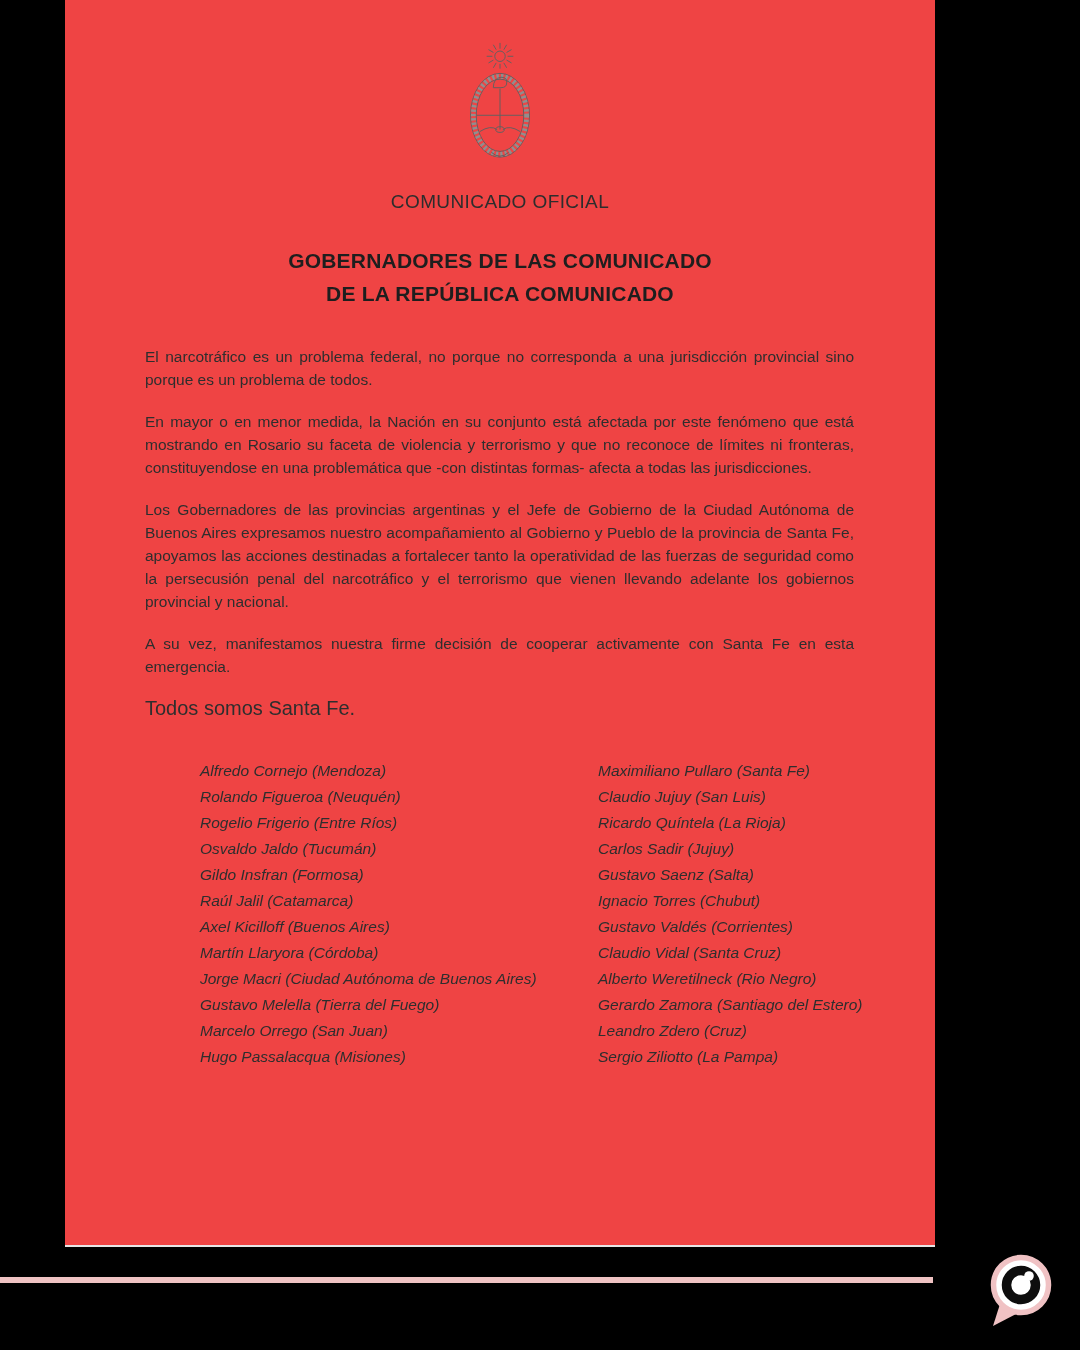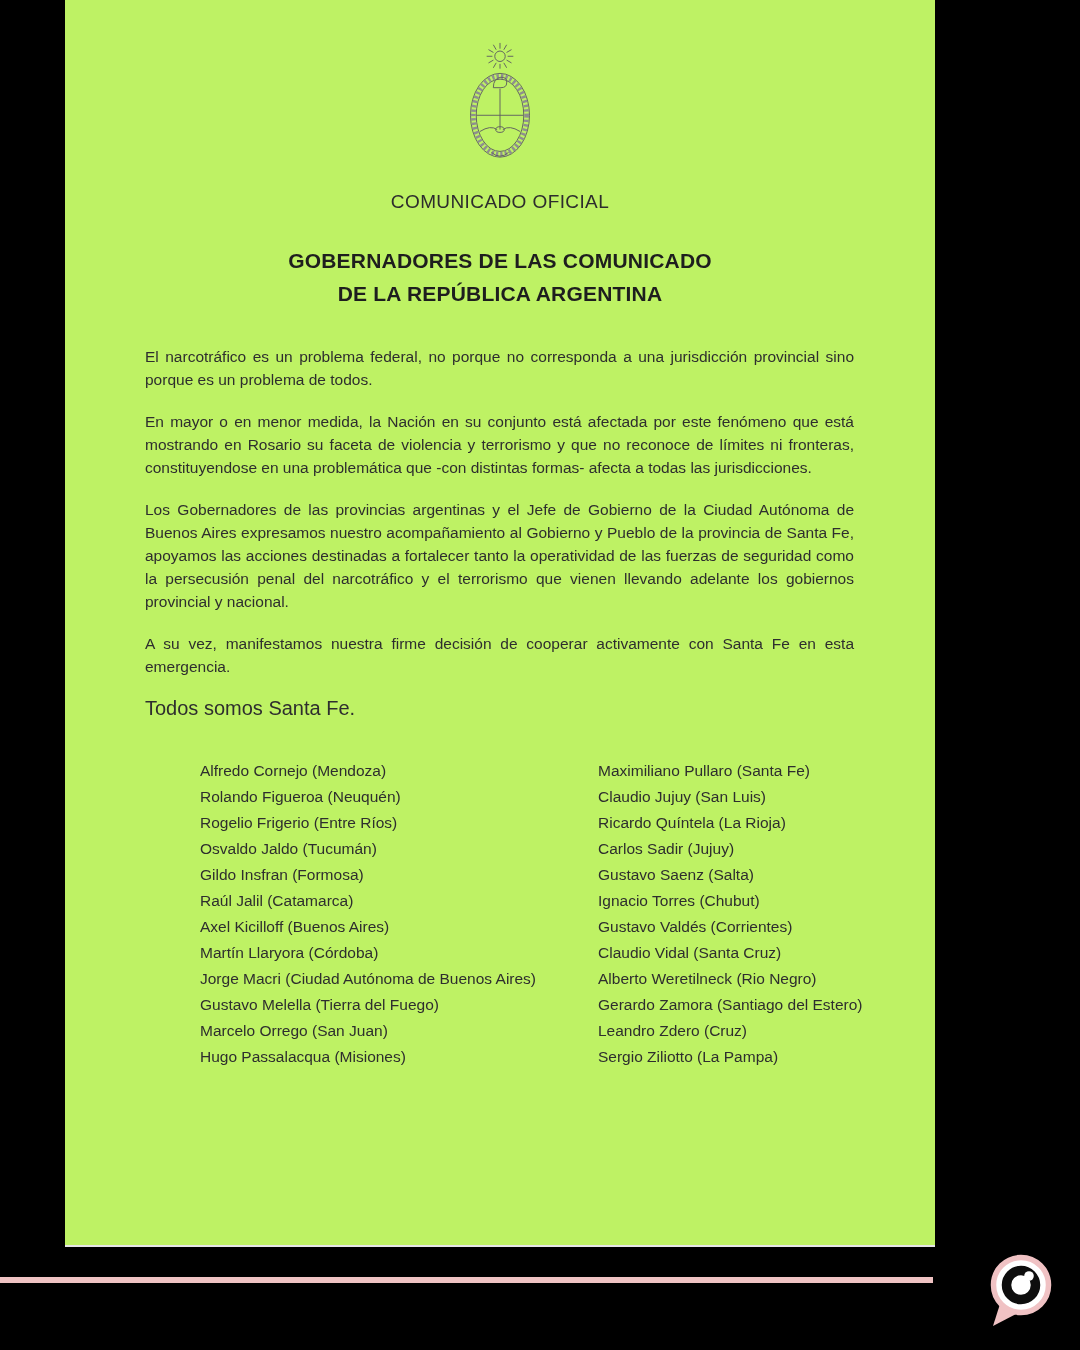--- a/index.html
+++ b/index.html
@@ -7,21 +7,21 @@
   body {
     background: #000000;
     font-family: "Liberation Sans", sans-serif;
     position: relative;
     overflow: hidden;
   }
   .page {
     position: absolute;
     left: 65px; top: 0;
     width: 870px; height: 1247px;
-    background: #bef264;
+    background: #ef4444;
     border-bottom: 2px solid #e6e6e6;
   }
   .arms {
     margin: 42px auto 0;
     width: 110px; height: 118px;
   }
   .kicker {
     margin-top: 30px;
     text-align: center;
     font-size: 19px;
@@ -50,20 +50,21 @@
   .closing {
     padding: 0 73px 0 80px;
     font-size: 20px;
     line-height: 23px;
     color: #2e2e2e;
   }
   .sigs {
     margin-top: 38px;
     padding-left: 135px;
     display: flex;
+    font-style: italic;
   }
   .sig-col-left { width: 398px; flex: none; }
   .sig-col-right { flex: 1; }
   .sig {
     font-size: 15.5px;
     line-height: 26px;
     color: #2e2e2e;
     white-space: nowrap;
   }
   .pink-line {
@@ -116,21 +117,21 @@
 
         <path d="M46,116 Q55,124 64,116"></path>
       </g>
     </svg>
   </div>
 
   <div class="kicker">COMUNICADO OFICIAL</div>
 
   <div class="title">
     <div>GOBERNADORES DE LAS COMUNICADO</div>
-    <div>DE LA REPÚBLICA ARGENTINA</div>
+    <div>DE LA REPÚBLICA COMUNICADO</div>
   </div>
 
   <div class="body-text">
 
       <p class="para">El narcotráfico es un problema federal, no porque no corresponda a una jurisdicción provincial sino porque es un problema de todos.</p>
 
       <p class="para">En mayor o en menor medida, la Nación en su conjunto está afectada por este fenómeno que está mostrando en Rosario su faceta de violencia y terrorismo y que no reconoce de límites ni fronteras, constituyendose en una problemática que -con distintas formas- afecta a todas las jurisdicciones.</p>
 
 
       <p class="para">Los Gobernadores de las provincias argentinas y el Jefe de Gobierno de la Ciudad Autónoma de Buenos Aires expresamos nuestro acompañamiento al Gobierno y Pueblo de la provincia de Santa Fe, apoyamos las acciones destinadas a fortalecer tanto la operatividad de las fuerzas de seguridad como la persecusión penal del narcotráfico y el terrorismo que vienen llevando adelante los gobiernos provincial y nacional.</p>

